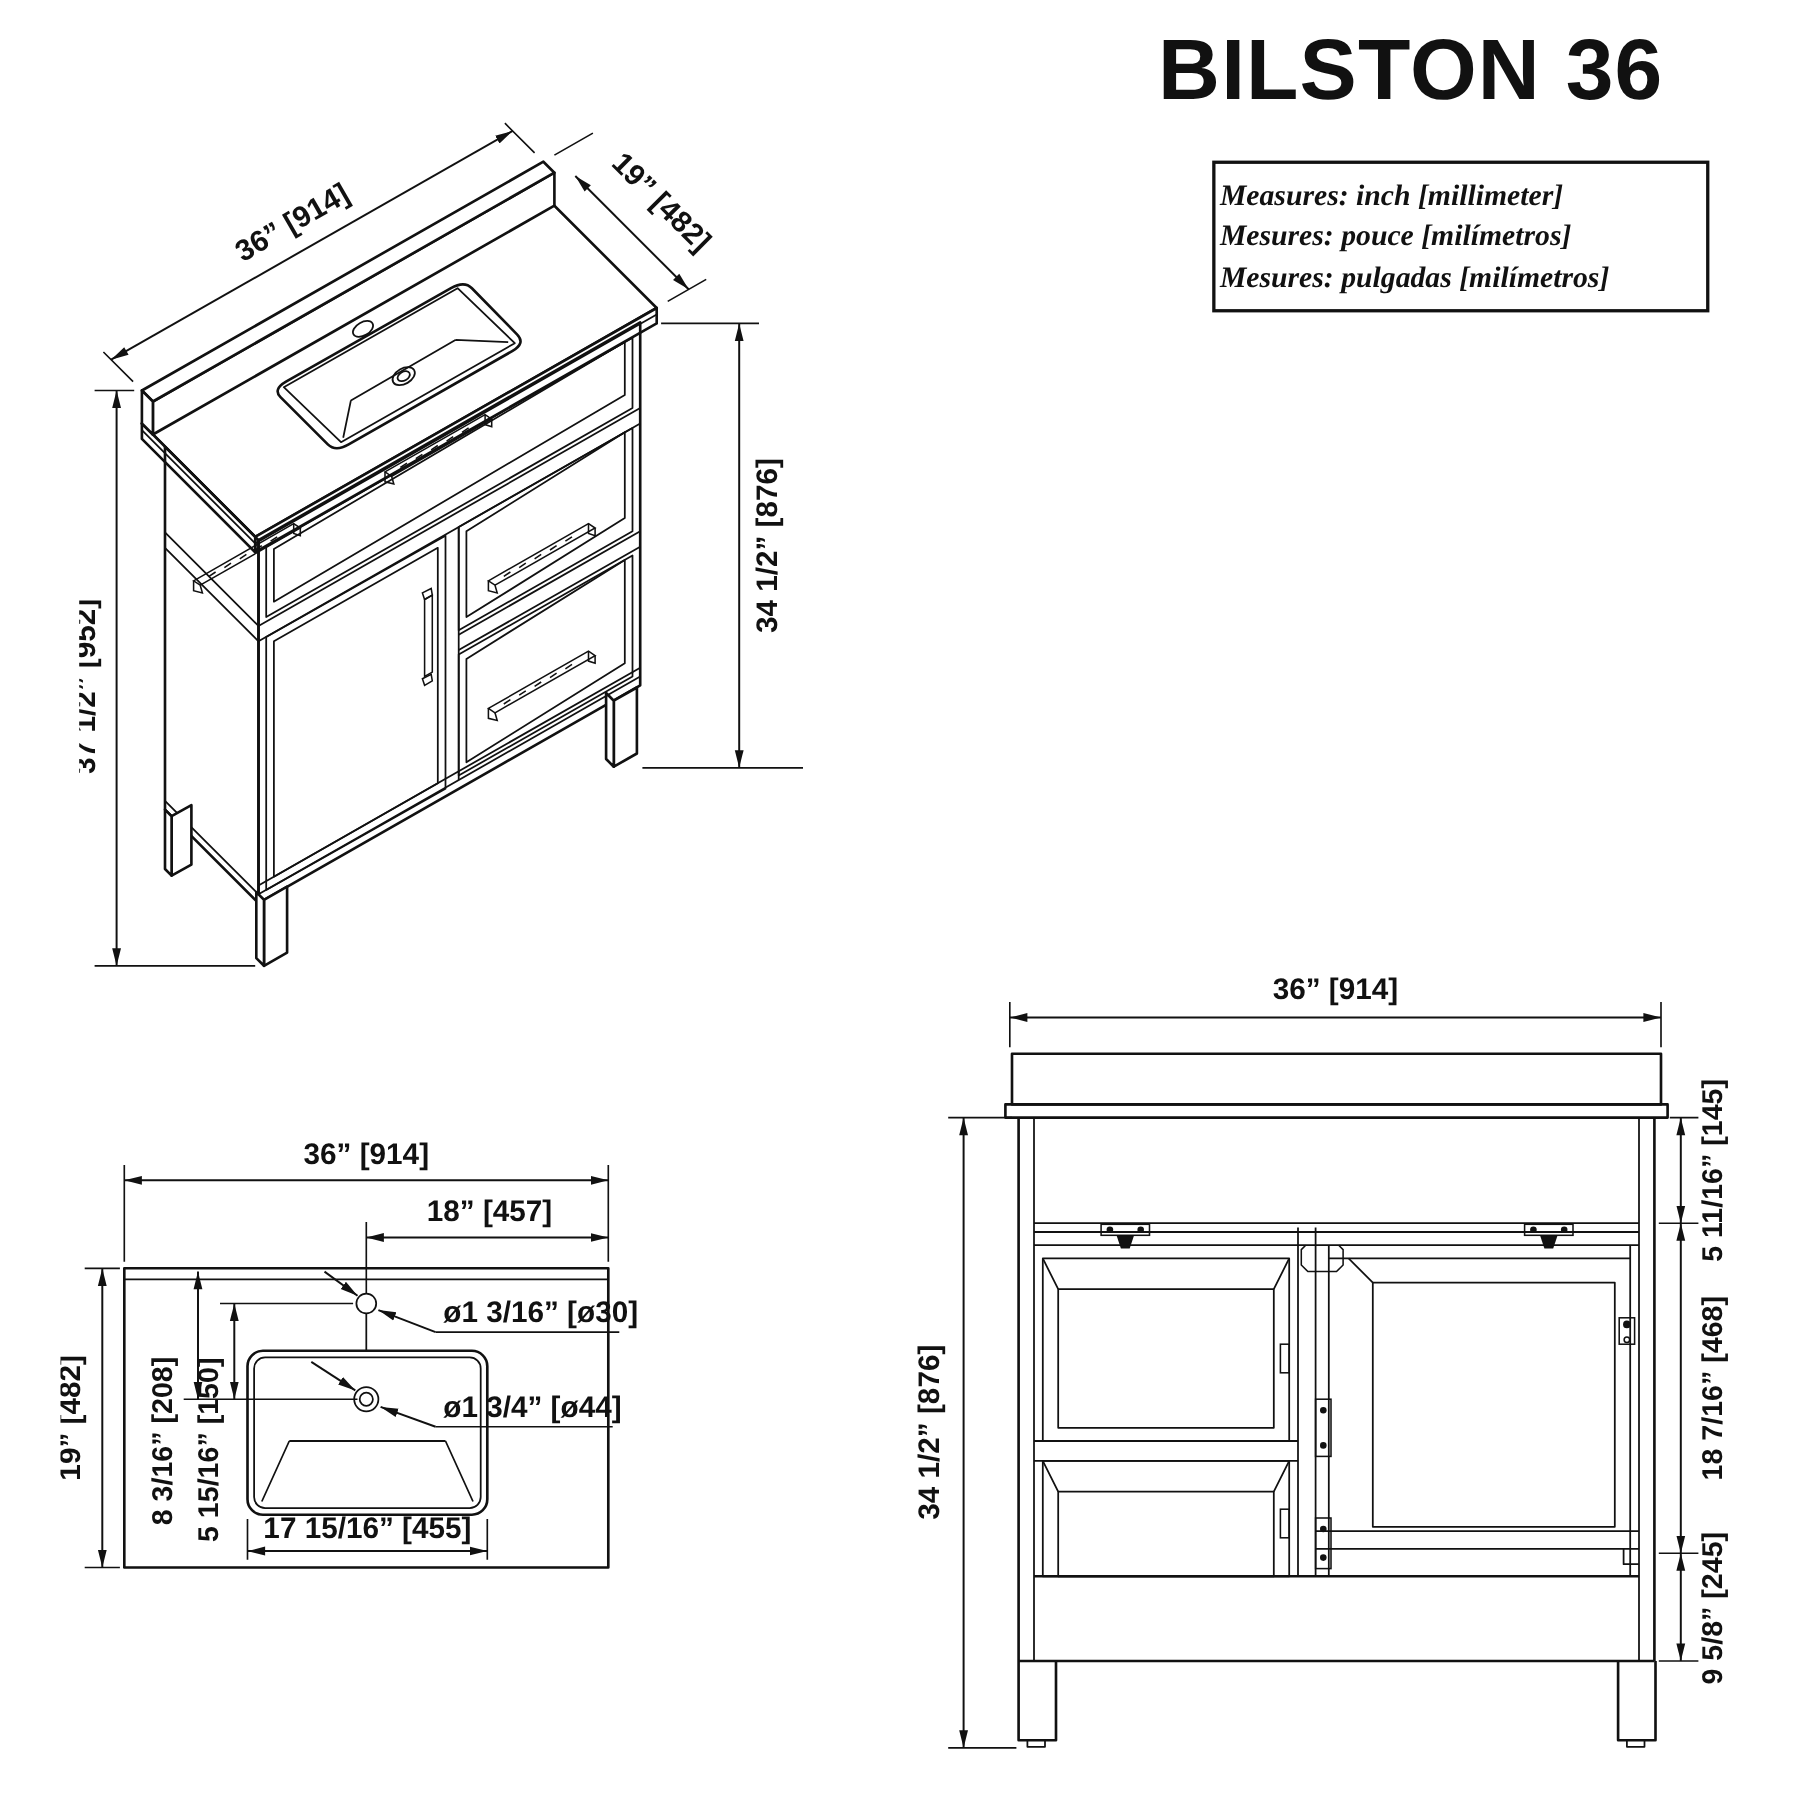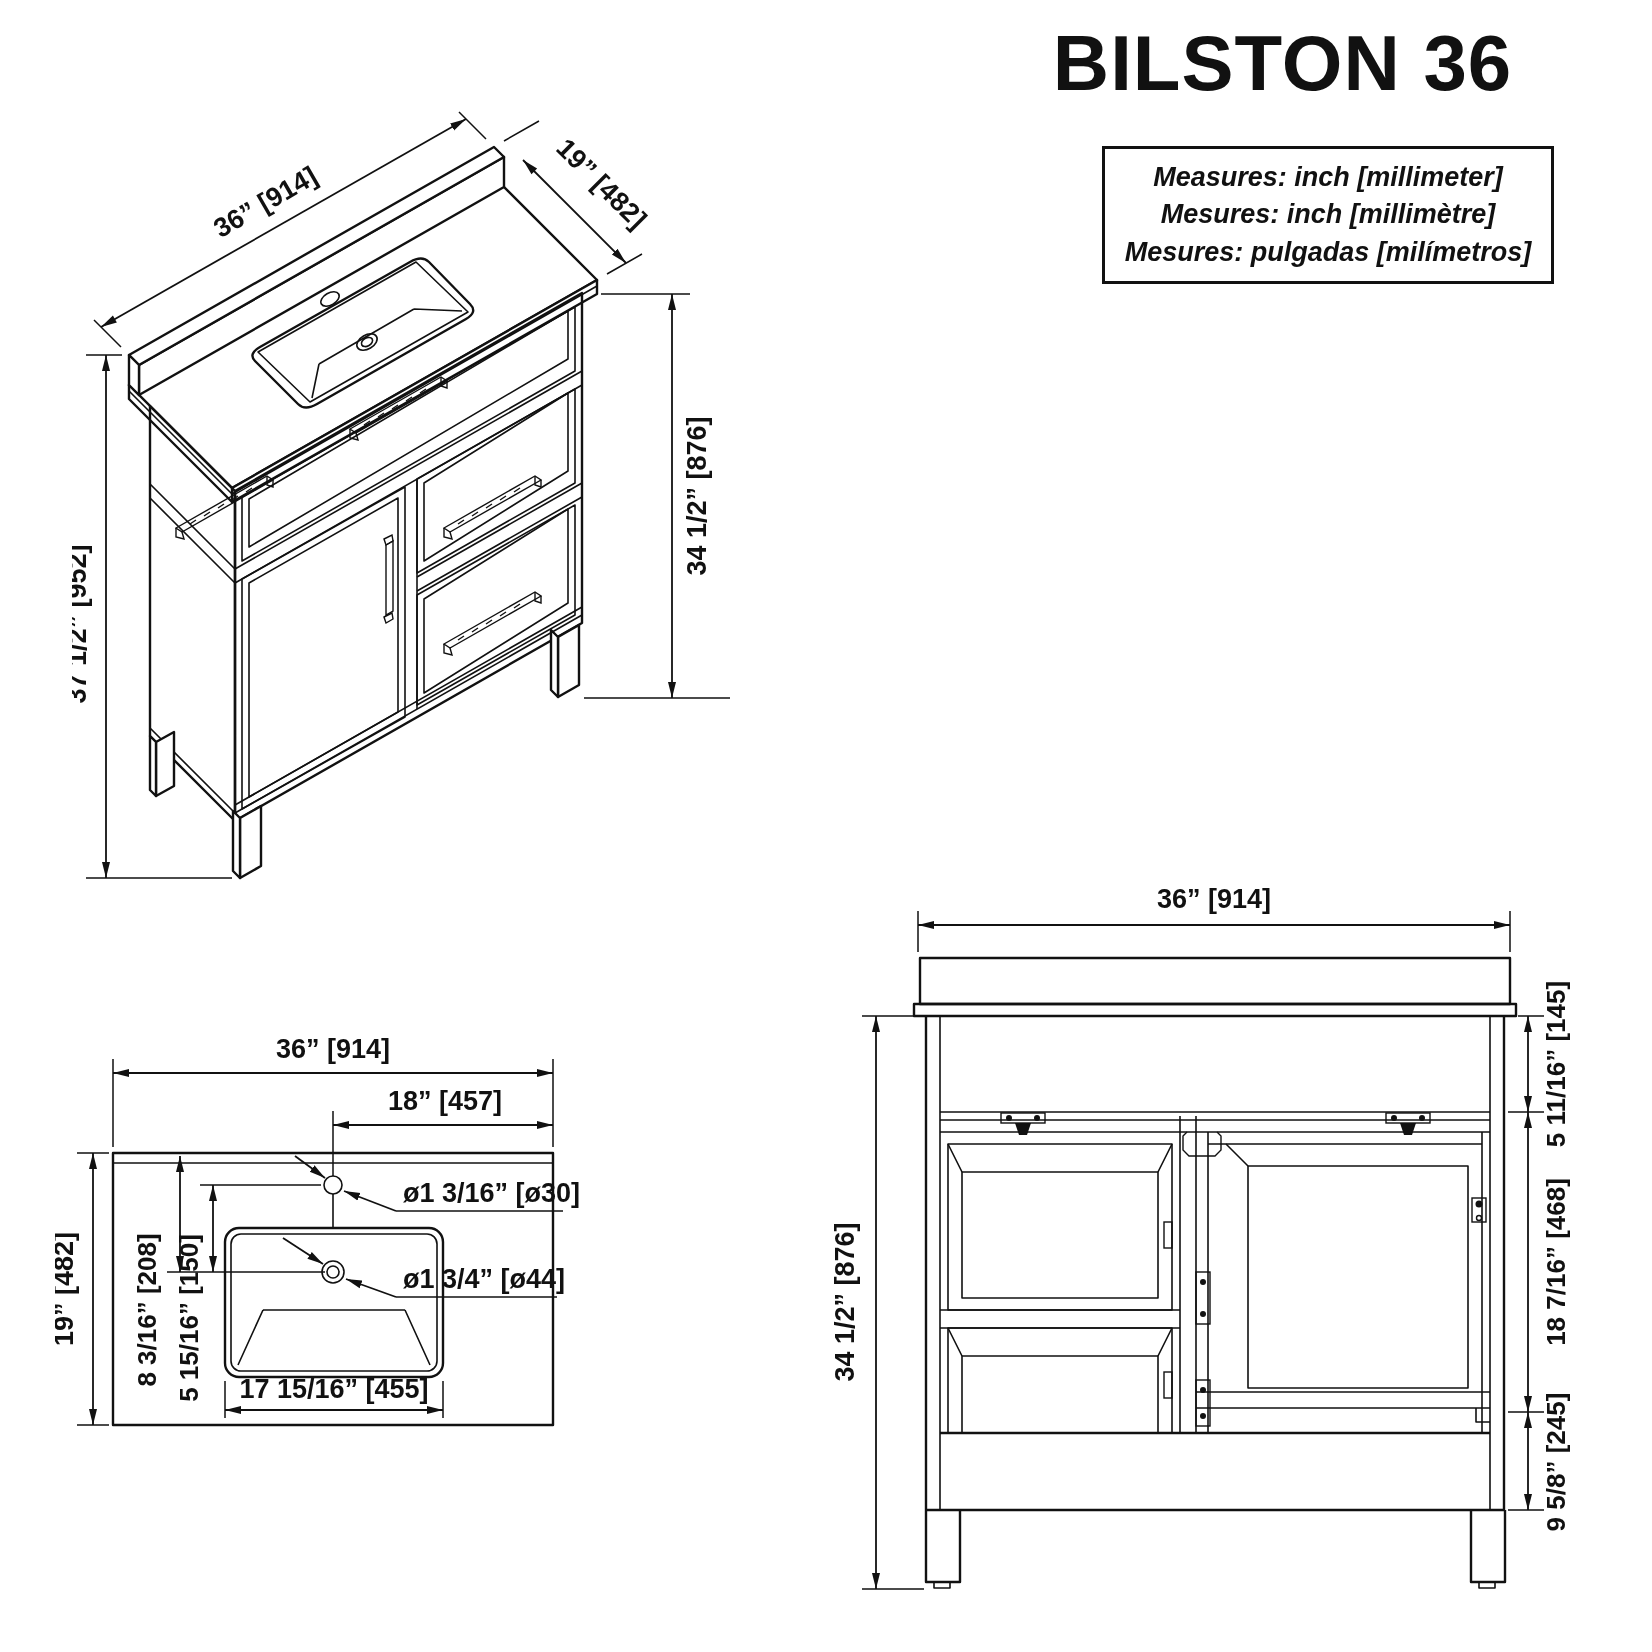--- a/index.html
+++ b/index.html
@@ -1,22 +1,22 @@
 <!DOCTYPE html>
 <html><head>
 <meta charset="utf-8">
 <style>
   html,body{margin:0;padding:0;background:#fff;}
   body{width:1652px;height:1652px;position:relative;overflow:hidden;
        font-family:"Liberation Sans", sans-serif;color:#111;}
   .title{position:absolute;left:1010px;top:18px;width:545px;text-align:center;
          font-size:78px;font-weight:bold;letter-spacing:1px;white-space:nowrap;}
   .measures-box{position:absolute;left:1102px;top:146px;width:438px;
-         border:3px solid #111;padding:10px 4px;text-align:center;
-         font-weight:bold;font-style:italic;font-size:27px;line-height:1.38;}
+         border:3px solid #111;padding:10px 4px;text-align:left;
+         font-weight:bold;font-style:italic;font-size:27px;line-height:1.38;font-family:Liberation Serif, serif;}
   svg{position:absolute;}
   #iso-svg{left:72px;top:58px;}
   #top-svg{left:55px;top:980px;}
   #rear-svg{left:828px;top:832px;}
   .ol{stroke:#111;stroke-width:2.4;fill:none;stroke-linejoin:round;}
   .olw{stroke:#111;stroke-width:2.4;fill:#fff;stroke-linejoin:round;}
   .det{stroke:#111;stroke-width:1.6;fill:none;stroke-linejoin:round;}
   .dim{stroke:#111;stroke-width:1.8;fill:none;}
   .ext{stroke:#111;stroke-width:1.5;fill:none;}
   .hw{stroke:#111;stroke-width:1.4;fill:none;}
@@ -25,21 +25,21 @@
   .dtxt{font-size:27px;}
   .dtxt-s{font-size:26px;}
 </style>
 </head>
 <body>
 
 <div class="title">BILSTON 36</div>
 
 <div class="measures-box">
   <div>Measures: inch [millimeter]</div>
-  <div>Mesures: inch [millimètre]</div>
+  <div>Mesures: pouce [milímetros]</div>
   <div>Mesures: pulgadas [milímetros]</div>
 </div>
 
 <svg id="iso-svg" width="740" height="880" viewBox="0 0 740 880">
   <defs>
     <marker id="i-e" markerWidth="18" markerHeight="10" refX="16" refY="5" orient="auto" markerUnits="userSpaceOnUse">
         <path d="M0,1 L16,5 L0,9 Z" fill="#111"></path>
       </marker>
     <marker id="i-s" markerWidth="18" markerHeight="10" refX="0" refY="5" orient="auto" markerUnits="userSpaceOnUse">
         <path d="M16,1 L0,5 L16,9 Z" fill="#111"></path>

